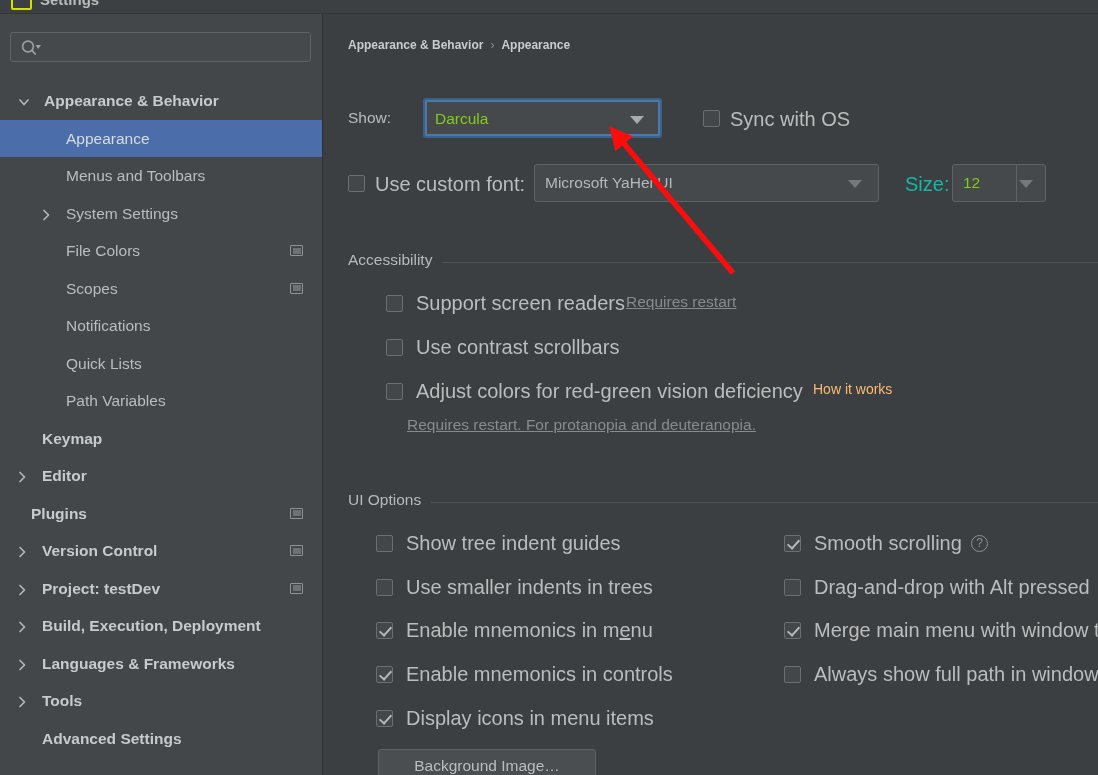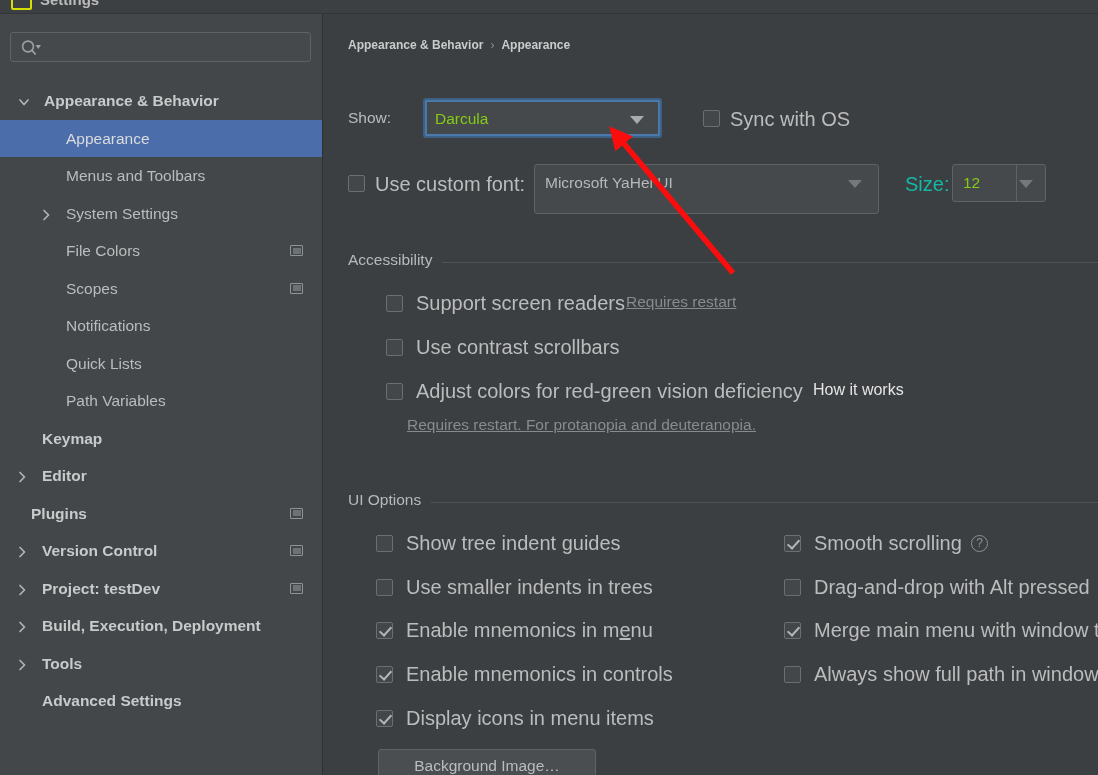--- a/index.html
+++ b/index.html
@@ -224,21 +224,21 @@
   .sync-lb { left: 382px; top: 10px; }
 
   
   .font-row {
     position: absolute;
     left: 25px; top: 150px;
     height: 40px;
   }
   .font-cb { left: 0px; top: 11px; }
   .font-lb { left: 27px; top: 9px; }
-  .font-combo { left: 186px; top: 0; width: 345px; height: 50px; }
+  .font-combo { left: 186px; top: 0; width: 345px; height: 38px; }
   .font-combo .combo-text { top: 9px; color: #b5b9bb; }
   .font-combo .combo-arrow { right: 16px; top: 15px; }
   .size-lb { left: 557px; top: 9px; color: #14b8a6; }
   .size-combo { left: 604px; top: 0; width: 94px; height: 38px; }
   .size-combo .combo-text { top: 9px; }
   .size-sep {
     position: absolute;
     left: 63px; top: 0;
     width: 1px; height: 36px;
     background: #5e6366;
@@ -279,22 +279,22 @@
 
   .note {
     position: absolute;
     font-size: 15.5px;
     color: #868b8d;
     white-space: nowrap;
     text-decoration: underline;
   }
   .link {
     position: absolute;
-    font-size: 16px;
-    color: #e5e5e5;
+    font-size: 14px;
+    color: #fdba74;
     white-space: nowrap;
     cursor: pointer;
   }
 
   .help-icon {
     position: absolute;
     width: 17px; height: 17px;
     border: 1.4px solid #8d9194;
     border-radius: 50%;
     box-sizing: border-box;
@@ -423,20 +423,28 @@
           <div class="tree-label" style="left: 42px;">Project: testDev</div>
           <div class="tree-badge"></div>
         </div>
         <div class="tree-row bold">
           <div class="tree-arrow" style="left: 15px;">
             <svg width="14" height="14" viewBox="0 0 14 14">
               <polyline points="5,2.5 9.5,7 5,11.5" fill="none" stroke="#b2b5b7" stroke-width="1.7" stroke-linecap="round" stroke-linejoin="round"></polyline>
             </svg>
           </div>
           <div class="tree-label" style="left: 42px;">Build, Execution, Deployment</div>
+        </div>
+        <div class="tree-row bold">
+          <div class="tree-arrow" style="left: 15px;">
+            <svg width="14" height="14" viewBox="0 0 14 14">
+              <polyline points="5,2.5 9.5,7 5,11.5" fill="none" stroke="#b2b5b7" stroke-width="1.7" stroke-linecap="round" stroke-linejoin="round"></polyline>
+            </svg>
+          </div>
+          <div class="tree-label" style="left: 42px;">Languages &amp; Frameworks</div>
         </div>
         <div class="tree-row bold">
           <div class="tree-arrow" style="left: 15px;">
             <svg width="14" height="14" viewBox="0 0 14 14">
               <polyline points="5,2.5 9.5,7 5,11.5" fill="none" stroke="#b2b5b7" stroke-width="1.7" stroke-linecap="round" stroke-linejoin="round"></polyline>
             </svg>
           </div>
           <div class="tree-label" style="left: 42px;">Tools</div>
         </div>
         <div class="tree-row bold">

